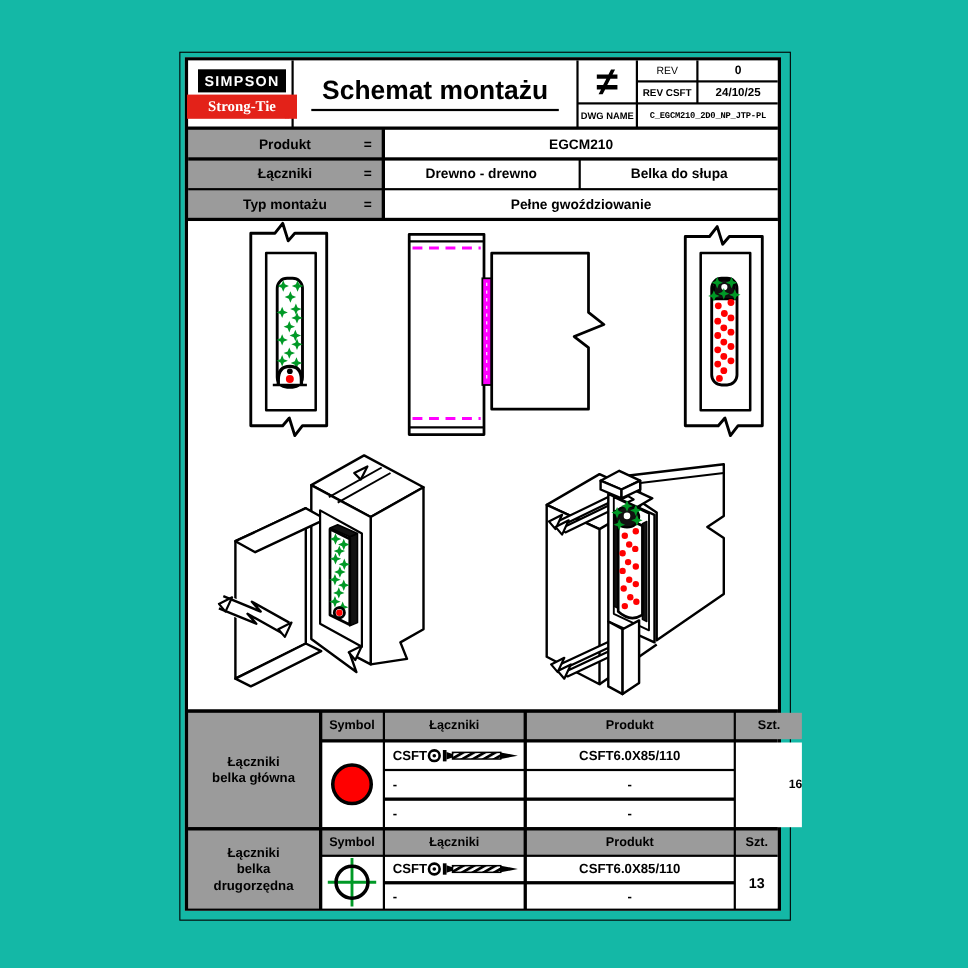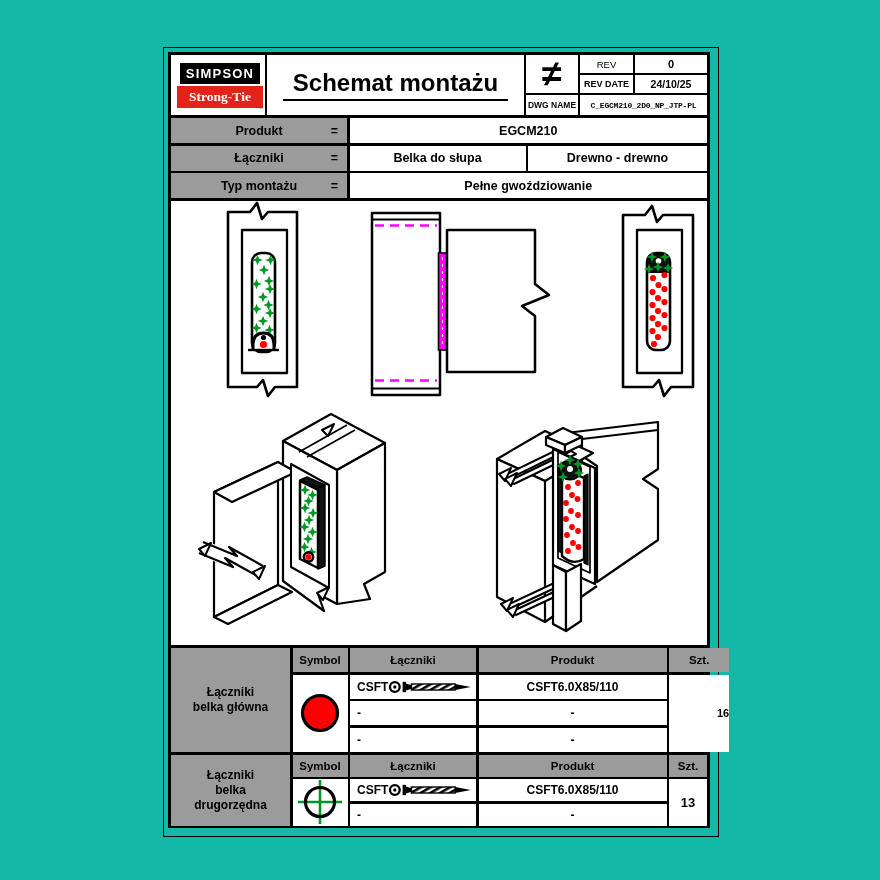--- a/index.html
+++ b/index.html
@@ -8,21 +8,21 @@
   .sheet { position:absolute; left:168px; top:52px; width:542px; height:776px; border:3px solid #000; background:#fff; }
   .rim { position:absolute; left:-8px; top:-8px; width:556px; height:790px; border:1.5px solid #000; pointer-events:none; }
 
   
   .hdr { position:absolute; left:0; top:0; width:536px; height:63px; border-bottom:3px solid #000;
          display:grid; grid-template-columns:94px 1fr 52px 53px 72px; grid-template-rows:18px 18px 1fr;
          background:#000; gap:2px; }
   .hdr > div { background:#fff; display:flex; align-items:center; justify-content:center; }
   .logo-cell { grid-column:1; grid-row:1/4; flex-direction:column; justify-content:center; align-items:flex-start; padding-left:4px; position:relative; }
   .logo-black { width:80px; height:21px; background:#000; color:#fff; font-weight:bold; font-size:13px; letter-spacing:1.2px; display:flex; align-items:center; justify-content:center; }
-  .logo-red { width:86px; height:22px; background:#e32219; color:#fff; font-weight:bold; font-size:13.5px; font-family:"Liberation Serif", serif; display:flex; align-items:center; justify-content:center; margin-top:2px; }
+  .logo-red { width:100px; height:22px; background:#e32219; color:#fff; font-weight:bold; font-size:13.5px; font-family:"Liberation Serif", serif; display:flex; align-items:center; justify-content:center; margin-top:2px; }
   .logo-reg { position:absolute; right:2px; bottom:5px; font-size:6px; color:#e32219; }
   .title-cell { grid-column:2; grid-row:1/4; }
   .title-cell span { font-size:24px; font-weight:bold; border-bottom:2.5px solid #000; padding:0 10px 2px; white-space:nowrap; }
   .neq-cell { grid-column:3; grid-row:1/3; font-size:36px; font-weight:bold; }
   .dwg-lbl { grid-column:3; grid-row:3; font-size:8.5px; font-weight:bold; }
   .rev-lbl { grid-column:4; grid-row:1; font-size:9.5px; font-weight:normal; }
   .rev-val { grid-column:5; grid-row:1; font-size:11px; font-weight:bold; }
   .revd-lbl { grid-column:4; grid-row:2; font-size:9px; font-weight:bold; }
   .revd-val { grid-column:5; grid-row:2; font-size:10.5px; font-weight:bold; }
   .dwg-val { grid-column:4/6; grid-row:3; font-size:8px; font-weight:bold; letter-spacing:-0.2px;font-family:Liberation Mono, monospace; }
@@ -67,38 +67,38 @@
       <div class="logo-black">SIMPSON</div>
       <div class="logo-red">Strong-Tie</div>
       <span class="logo-reg">®</span>
     </div>
     <div class="title-cell">
       <span>Schemat montażu</span>
     </div>
     <div class="neq-cell">≠</div>
     <div class="rev-lbl">REV</div>
     <div class="rev-val">0</div>
-    <div class="revd-lbl">REV DATE</div>
+    <div class="revd-lbl">REV CSFT</div>
     <div class="revd-val">24/10/25</div>
     <div class="dwg-lbl">DWG NAME</div>
     <div class="dwg-val">C_EGCM210_2D0_NP_JTP-PL</div>
   </div>
 
   <div class="ptable">
     <div class="plabel">
       <span>Produkt</span>
       <span class="eq">=</span>
     </div>
     <div class="span2">EGCM210</div>
     <div class="plabel">
       <span>Łączniki</span>
       <span class="eq">=</span>
     </div>
+    <div>Drewno - drewno</div>
     <div>Belka do słupa</div>
-    <div>Drewno - drewno</div>
     <div class="plabel">
       <span>Typ montażu</span>
       <span class="eq">=</span>
     </div>
     <div class="span2">Pełne gwoździowanie</div>
   </div>
 
   <div class="draw">
    <svg viewBox="171 201 536 444" width="536" height="444">
     <defs>

